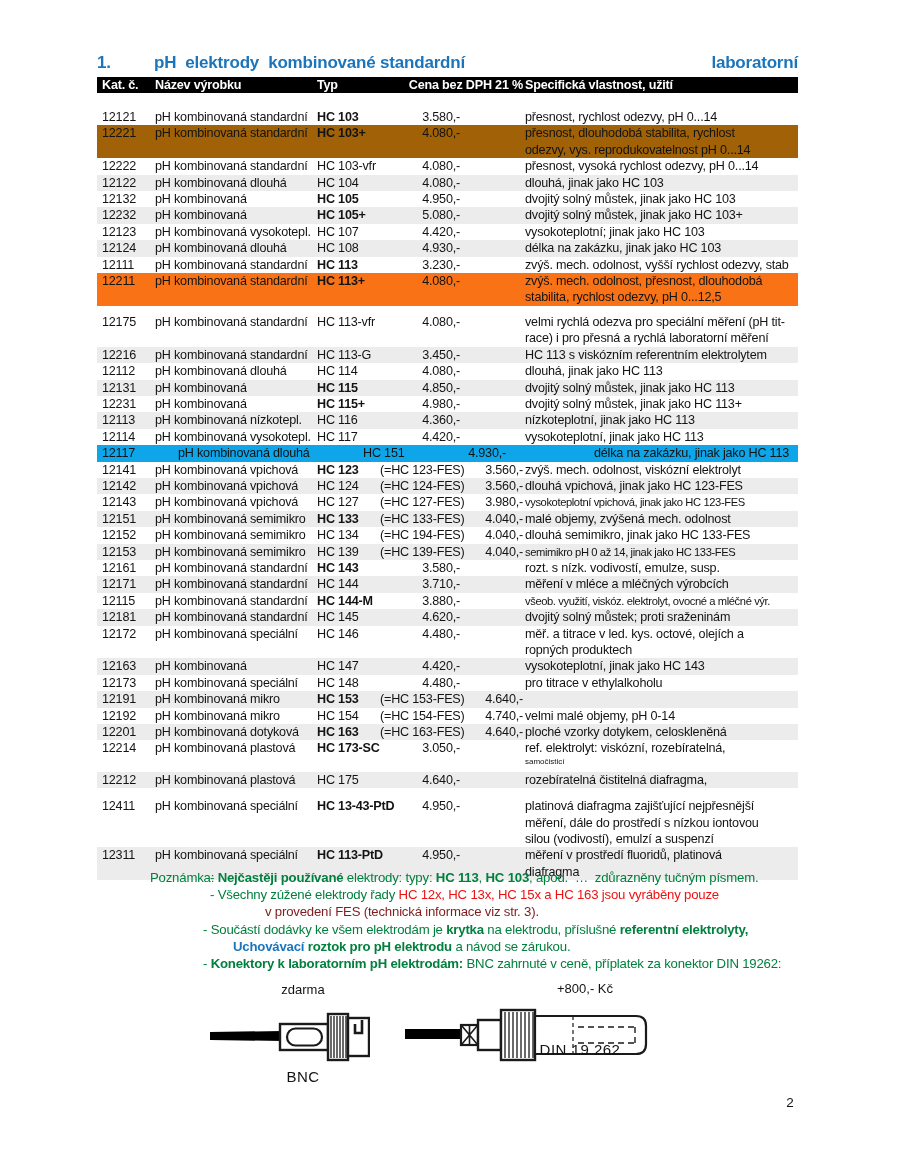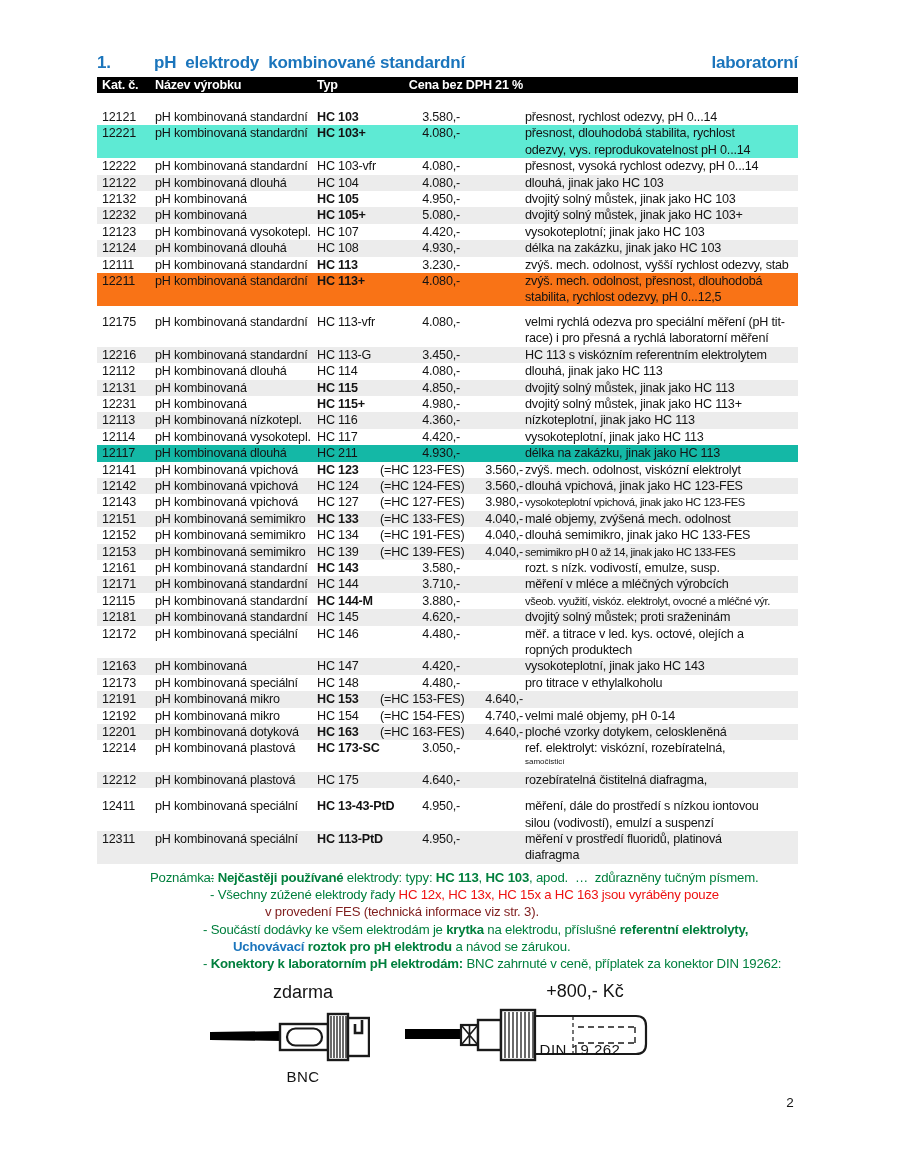--- a/index.html
+++ b/index.html
@@ -35,21 +35,21 @@
   .cdesc .sub{font-size:8px;line-height:9px;letter-spacing:0;}
   .rowgap{background:#fff;}
 
   
   .notes{position:absolute;left:97px;top:869px;width:720px;font-size:13.2px;line-height:17.2px;letter-spacing:-0.2px;}
   .notes .nlabel{position:absolute;left:5px;top:0;margin-left:48px;}
   .nline{white-space:pre-wrap;}
   .seg-b{font-weight:bold;}
 
   
-  .fig-label{position:absolute;font-size:18px;text-align:center;color:#131313;}
+  .fig-label{position:absolute;font-size:13px;text-align:center;color:#131313;}
   .fig-caption{position:absolute;font-size:15px;text-align:center;color:#131313;letter-spacing:0.5px;}
   .figsvg{position:absolute;}
 
   .pagenum{position:absolute;left:778px;top:1095px;width:24px;text-align:center;font-size:13.5px;}
 </style>
 </head>
 <body>
 
 <div class="page">
   <div class="content">
@@ -57,32 +57,33 @@
       <span class="title-index">1.</span>
       <span class="title-main">pH  elektrody  kombinované standardní</span>
       <span class="title-right">laboratorní</span>
     </div>
 
     <div class="thead" style="background: rgb(0, 0, 0); color: rgb(255, 255, 255);">
       <span class="h-kat">Kat. č.</span>
       <span class="h-name">Název výrobku</span>
       <span class="h-typ">Typ</span>
       <span class="h-price">Cena bez DPH 21 %</span>
+      <span class="h-spec">Specifická vlastnost, užití</span>
     </div>
 
     <div class="rows" id="rows">
         <div class="trow">
           <span class="ckat">12121</span>
           <span class="cname">pH kombinovaná standardní</span>
           <span class="cmid"><span class="typ b">HC 103</span><span class="price">3.580,-</span></span>
           <span class="cdesc">
             <div>přesnost, rychlost odezvy, pH 0...14</div>
           </span>
         </div>
-        <div class="trow alt" style="background: #5eead4;">
+        <div class="trow alt" style="background: #a16207;">
           <span class="ckat">12221</span>
           <span class="cname">pH kombinovaná standardní</span>
           <span class="cmid"><span class="typ b">HC 103+</span><span class="price">4.080,-</span></span>
           <span class="cdesc">
             <div>přesnost, dlouhodobá stabilita, rychlost</div>
             <div>odezvy, vys. reprodukovatelnost pH 0...14</div>
           </span>
         </div>
         <div class="trow">
           <span class="ckat">12222</span>
@@ -200,24 +201,24 @@
           </span>
         </div>
         <div class="trow">
           <span class="ckat">12114</span>
           <span class="cname">pH kombinovaná vysokotepl.</span>
           <span class="cmid"><span class="typ">HC 117</span><span class="price">4.420,-</span></span>
           <span class="cdesc">
             <div>vysokoteplotní, jinak jako HC 113</div>
           </span>
         </div>
-        <div class="trow alt" style="background: #14b8a6;">
+        <div class="trow alt" style="background: #0ea5e9; gap: 23px;">
           <span class="ckat">12117</span>
           <span class="cname">pH kombinovaná dlouhá</span>
-          <span class="cmid"><span class="typ">HC 211</span><span class="price">4.930,-</span></span>
+          <span class="cmid"><span class="typ">HC 151</span><span class="price">4.930,-</span></span>
           <span class="cdesc">
             <div>délka na zakázku, jinak jako HC 113</div>
           </span>
         </div>
         <div class="trow">
           <span class="ckat">12141</span>
           <span class="cname">pH kombinovaná vpichová</span>
           <span class="cmid hasfes"><span class="typ b">HC 123</span><span class="fes">(=HC 123-FES)</span><span class="price">3.560,-</span></span>
           <span class="cdesc">
             <div>zvýš. mech. odolnost, viskózní elektrolyt</div>
@@ -243,21 +244,21 @@
           <span class="ckat">12151</span>
           <span class="cname">pH kombinovaná semimikro</span>
           <span class="cmid hasfes"><span class="typ b">HC 133</span><span class="fes">(=HC 133-FES)</span><span class="price">4.040,-</span></span>
           <span class="cdesc">
             <div>malé objemy, zvýšená mech. odolnost</div>
           </span>
         </div>
         <div class="trow">
           <span class="ckat">12152</span>
           <span class="cname">pH kombinovaná semimikro</span>
-          <span class="cmid hasfes"><span class="typ">HC 134</span><span class="fes">(=HC 191-FES)</span><span class="price">4.040,-</span></span>
+          <span class="cmid hasfes"><span class="typ">HC 134</span><span class="fes">(=HC 194-FES)</span><span class="price">4.040,-</span></span>
           <span class="cdesc">
             <div>dlouhá semimikro, jinak jako HC 133-FES</div>
           </span>
         </div>
         <div class="trow alt" style="background: rgb(236, 236, 236);">
           <span class="ckat">12153</span>
           <span class="cname">pH kombinovaná semimikro</span>
           <span class="cmid hasfes"><span class="typ">HC 139</span><span class="fes">(=HC 139-FES)</span><span class="price">4.040,-</span></span>
           <span class="cdesc small">
             <div>semimikro pH 0 až 14, jinak jako HC 133-FES</div>
@@ -358,20 +359,21 @@
           <span class="cdesc">
             <div>rozebíratelná čistitelná diafragma,</div>
           </span>
         </div>
         <div class="rowgap" style="height: 10px;"></div>
         <div class="trow">
           <span class="ckat">12411</span>
           <span class="cname">pH kombinovaná speciální</span>
           <span class="cmid"><span class="typ b">HC 13-43-PtD</span><span class="price">4.950,-</span></span>
           <span class="cdesc">
+            <div>platinová diafragma zajišťující nejpřesnější</div>
             <div>měření, dále do prostředí s nízkou iontovou</div>
             <div>silou (vodivostí), emulzí a suspenzí</div>
           </span>
         </div>
         <div class="trow alt" style="background: rgb(236, 236, 236);">
           <span class="ckat">12311</span>
           <span class="cname">pH kombinovaná speciální</span>
           <span class="cmid"><span class="typ b">HC 113-PtD</span><span class="price">4.950,-</span></span>
           <span class="cdesc">
             <div>měření v prostředí fluoridů, platinová</div>

